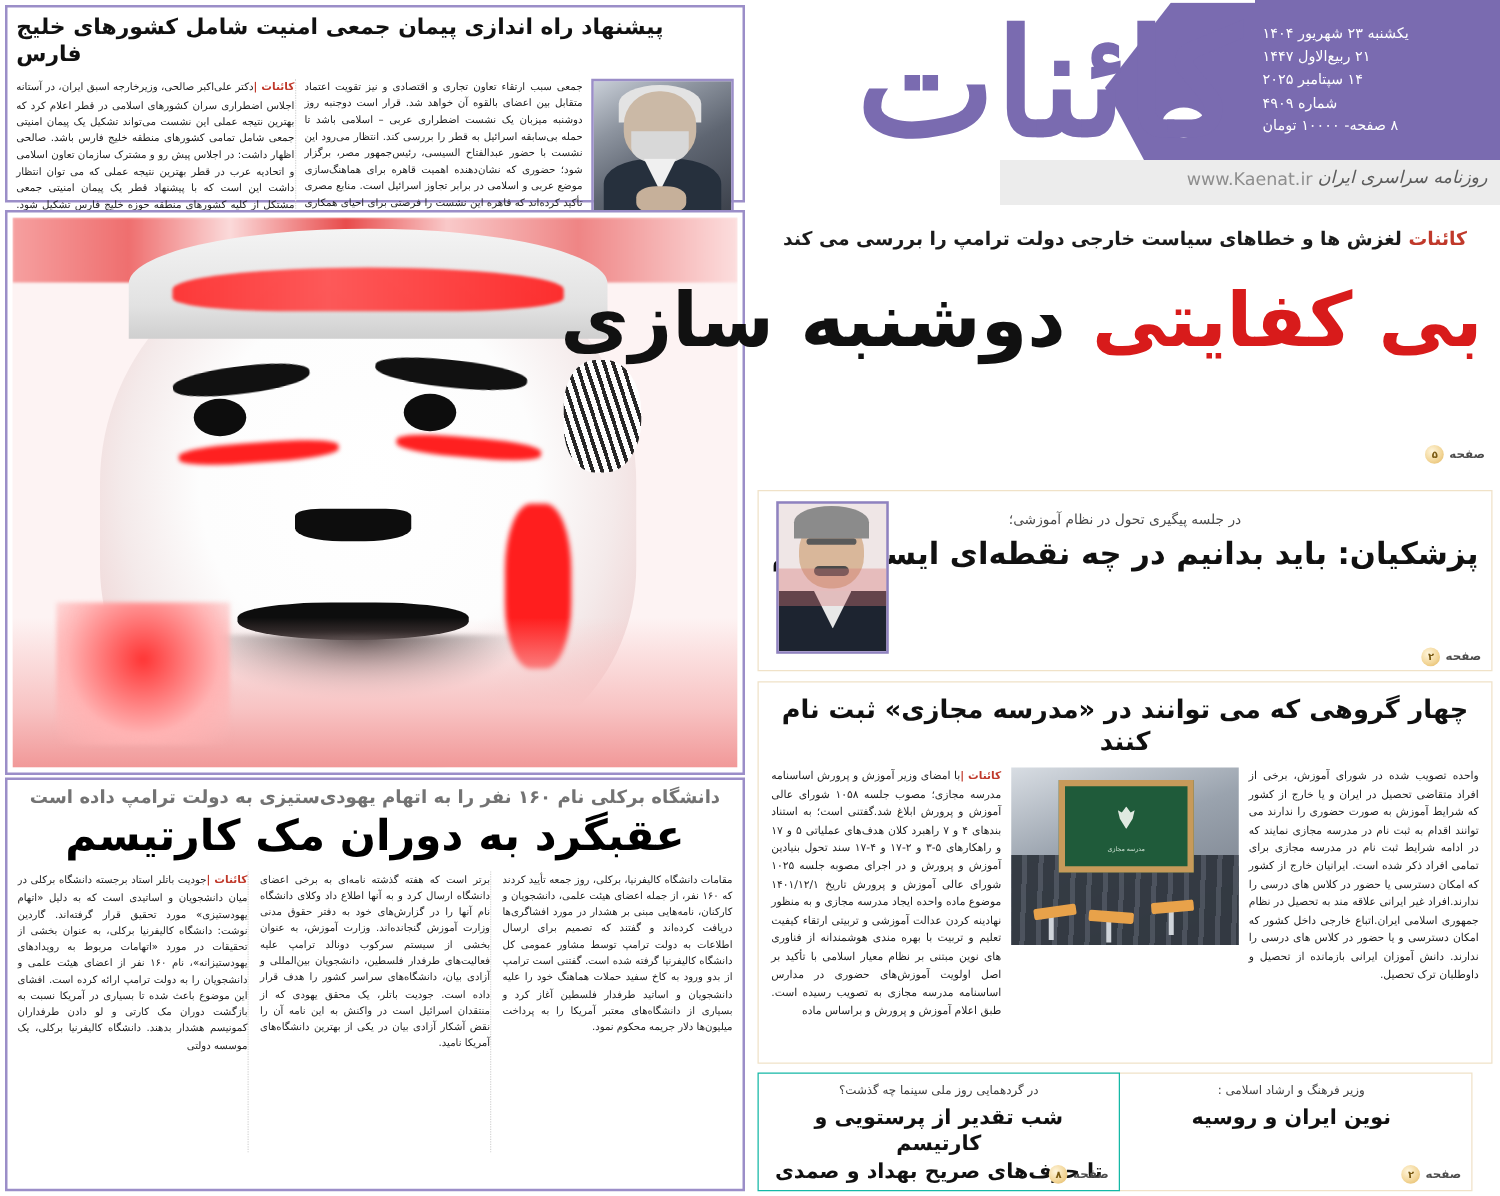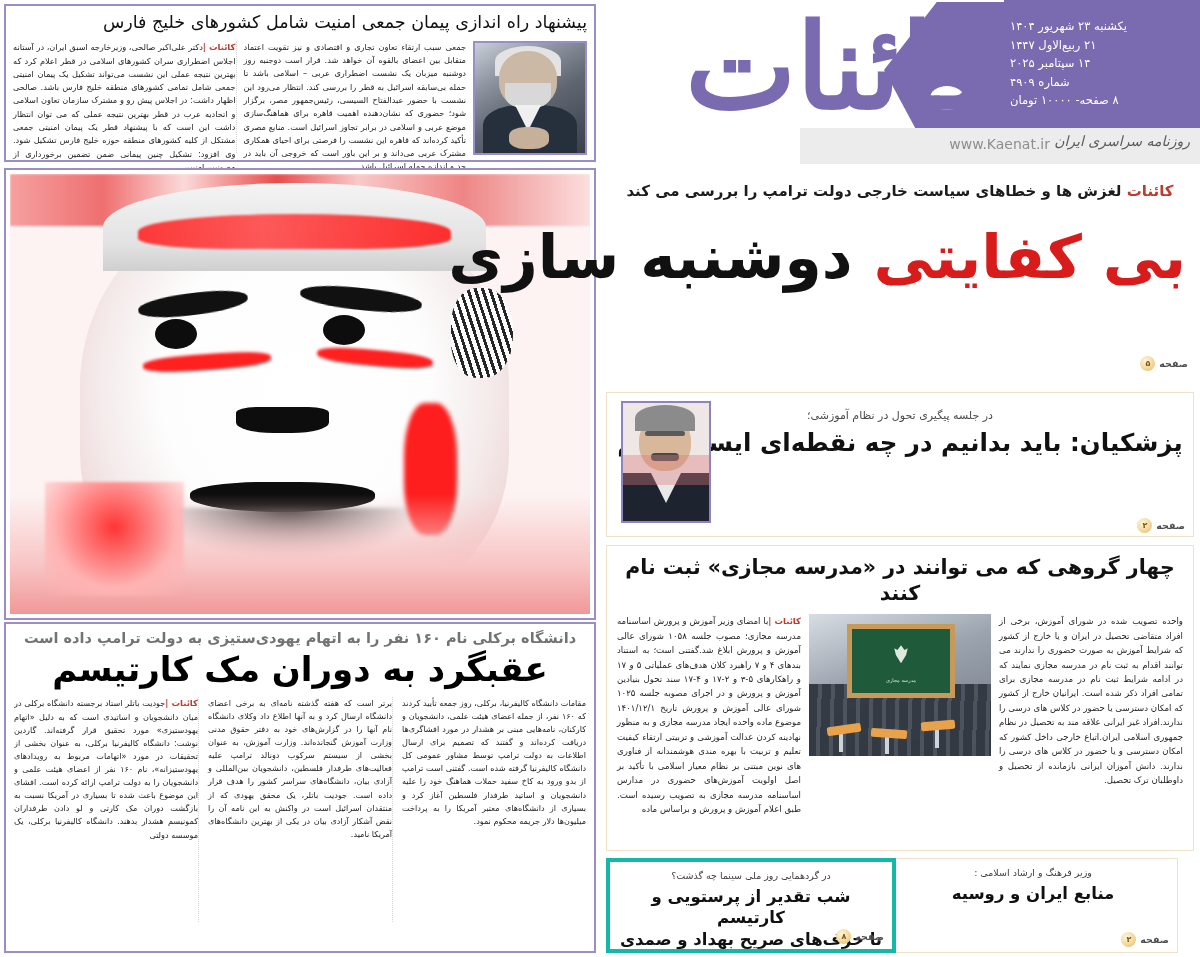--- a/index.html
+++ b/index.html
@@ -50,21 +50,21 @@
     background:#fff;border-radius:50%;
   }
 
   
   .tl-article{
     position:absolute;left:4px;top:4px;width:592px;height:158px;
     border:2px solid #9b8ec8;box-sizing:border-box;background:#fff;
     padding:5px 7px;
   }
   .tl-title{
-    font-size:17.5px;font-weight:normal;color:#111;text-align:right;
+    font-size:17.5px;font-weight:bold;color:#111;text-align:left;
     line-height:1.25;margin:1px 0 7px 0;letter-spacing:-.3px;
   }
   .tl-body{display:flex;flex-direction:row-reverse;gap:7px;height:112px;}
   .tl-col{flex:1;font-size:8.2px;line-height:1.62;color:#1d1d1d;text-align:justify;}
   .tl-photo{
     width:110px;height:110px;flex:0 0 110px;border:2px solid #9b8ec8;
     background:linear-gradient(150deg,#c9cfd8 0%,#8d949f 28%,#5f6672 55%,#3a3f49 100%);
     position:relative;overflow:hidden;
   }
   .tl-photo .head{
@@ -278,21 +278,21 @@
   .vs-photo .leg1,.vs-photo .leg2,.vs-photo .leg3{
     position:absolute;width:4px;height:20px;background:#cfd4da;
   }
   .vs-photo .leg1{left:30px;bottom:4px;}
   .vs-photo .leg2{left:76px;bottom:2px;}
   .vs-photo .leg3{left:126px;bottom:8px;}
 
   
   .br-left{
     position:absolute;right:304px;top:858px;width:290px;height:95px;
-    border:4px solid #14b8a6;box-sizing:border-box;background:#fff;padding:5px 8px;
+    border:1px solid #14b8a6;box-sizing:border-box;background:#fff;padding:5px 8px;
   }
   .br-right{
     position:absolute;right:22px;top:858px;width:290px;height:95px;
     border:1px solid #f0e2c8;box-sizing:border-box;background:#fff;padding:5px 8px;
   }
   .br-kicker{font-size:9.5px;color:#3d3d3d;text-align:center;margin:3px 0 5px 0;}
   .br-title{font-size:16.5px;font-weight:bold;color:#111;text-align:center;line-height:1.3;letter-spacing:-.4px;}
   .br-badge{position:absolute;right:8px;bottom:5px;}
   .br-badge-l{position:absolute;right:8px;bottom:5px;}
   .col-rule{border-right:1px dotted #d6d6d6;}
@@ -433,21 +433,21 @@
           <div class="desk2"></div>
           <div class="desk3"></div>
       </div>
       <div class="vs-col">واحده تصویب شده در شورای آموزش، برخی از افراد متقاضی تحصیل در ایران و یا خارج از کشور که شرایط آموزش به صورت حضوری را ندارند می توانند اقدام به ثبت نام در مدرسه مجازی نمایند که در ادامه شرایط ثبت نام در مدرسه مجازی برای تمامی افراد ذکر شده است.
 ایرانیان خارج از کشور که امکان دسترسی یا حضور در کلاس های درسی را ندارند.افراد غیر ایرانی علاقه مند به تحصیل در نظام جمهوری اسلامی ایران.اتباع خارجی داخل کشور که امکان دسترسی و یا حضور در کلاس های درسی را ندارند. دانش آموزان ایرانی بازمانده از تحصیل و داوطلبان ترک تحصیل.</div>
     </div>
   </div>
 
   <div class="br-right">
     <div class="br-kicker">وزیر فرهنگ و ارشاد اسلامی :</div>
-    <div class="br-title">منابع ایران و روسیه</div>
+    <div class="br-title">نوین ایران و روسیه</div>
     <div class="page-badge br-badge">
       <span>صفحه</span>
       <span class="circ">۲</span>
     </div>
   </div>
 
   <div class="br-left">
     <div class="br-kicker">در گردهمایی روز ملی سینما چه گذشت؟</div>
     <div class="br-title">شب تقدیر از پرستویی و کارتیسم</div>
     <div class="br-title">تا حرف‌های صریح بهداد و صمدی</div>

